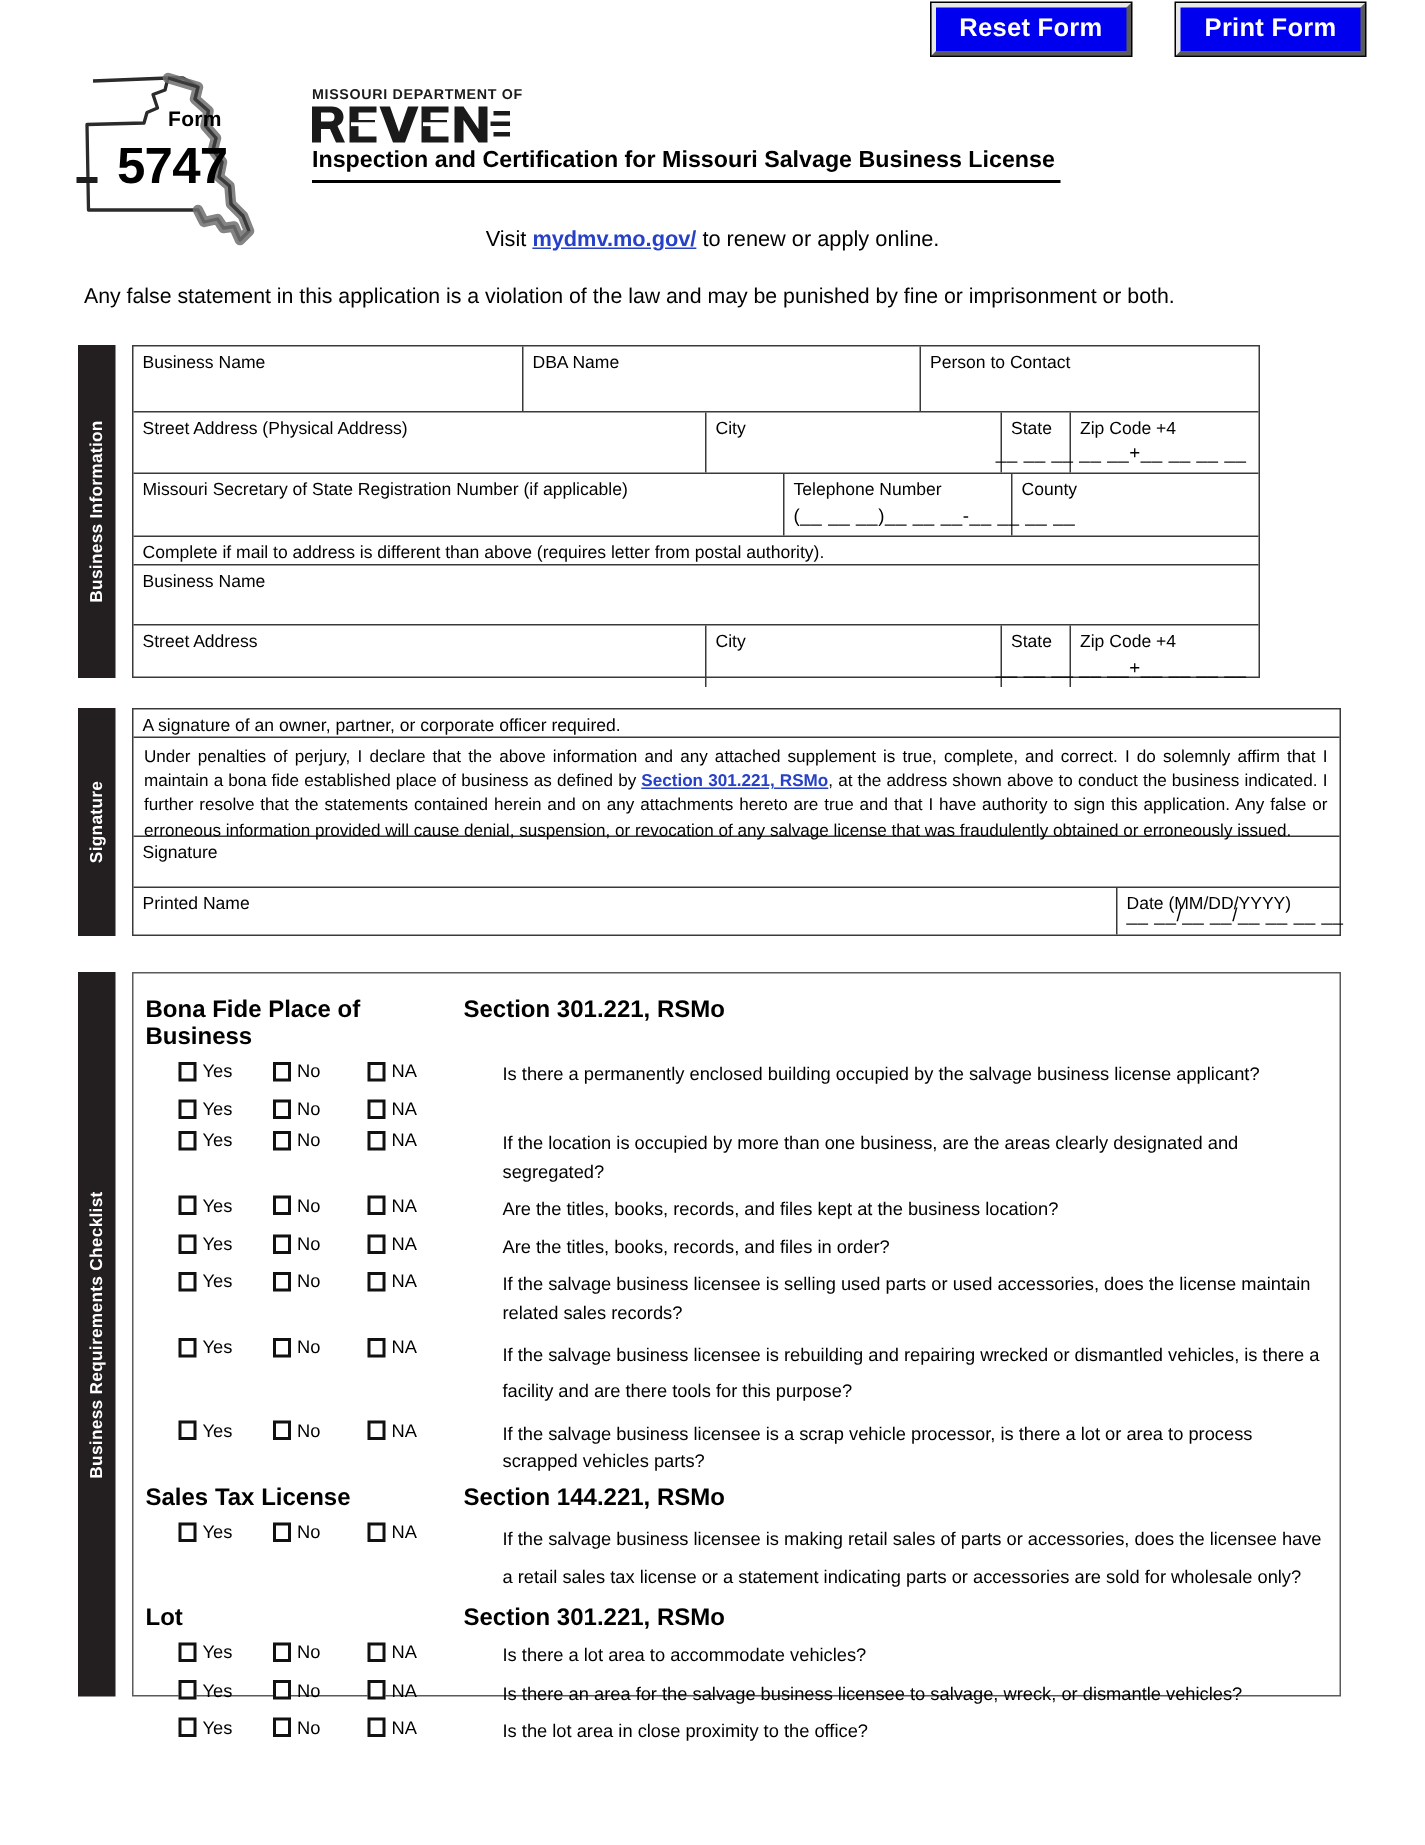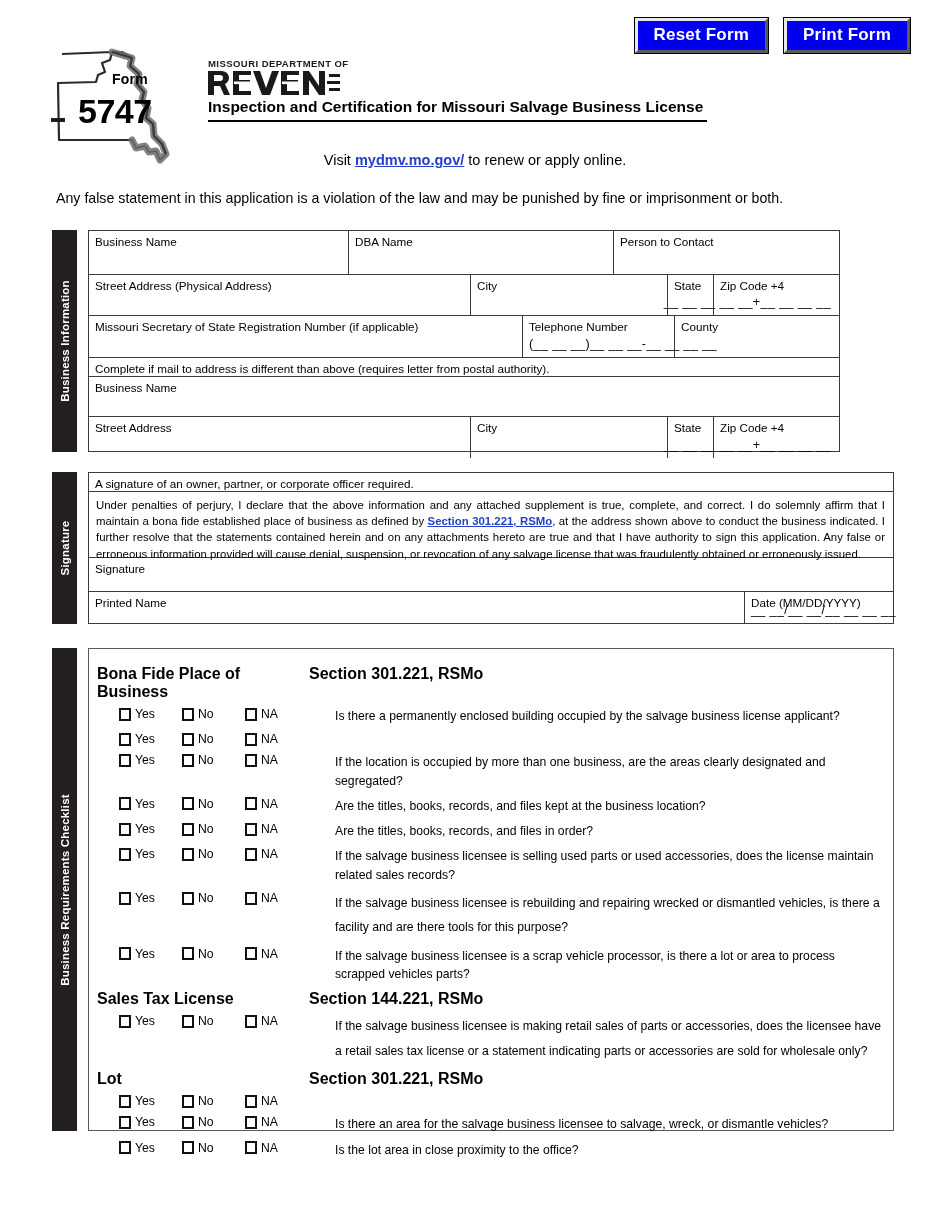--- a/index.html
+++ b/index.html
@@ -10,22 +10,22 @@
   body {
     width: 950px; height: 1230px;
     position: relative;
     font-family: "Liberation Sans", sans-serif;
     color: #000;
     overflow: hidden;
   }
 
   
   .topbar {
-    position: absolute; top: 18px; right: 40px;
-    display: flex; gap: 16px; margin-left: 37px;
+    position: absolute; top: 2px; right: 40px;
+    display: flex; gap: 30px; margin-left: 37px;
   }
   .formbtn {
     background: #0000EE;
     color: #ffffff;
     font-weight: bold;
     font-size: 17px;
     padding: 4px 16px 5px 16px;
     border-top: 3px solid #e8e8e8;
     border-left: 3px solid #e8e8e8;
     border-right: 3px solid #5a5a5a;
@@ -488,20 +488,21 @@
           <span>Yes</span>
         </label>
         <label class="opt">
           <span class="box"></span>
           <span>No</span>
         </label>
         <label class="opt">
           <span class="box"></span>
           <span>NA</span>
         </label>
+        <div class="q-text">Is there a lot area to accommodate vehicles?</div>
       </div>
       <div class="q-row">
         <label class="opt">
           <span class="box"></span>
           <span>Yes</span>
         </label>
         <label class="opt">
           <span class="box"></span>
           <span>No</span>
         </label>

